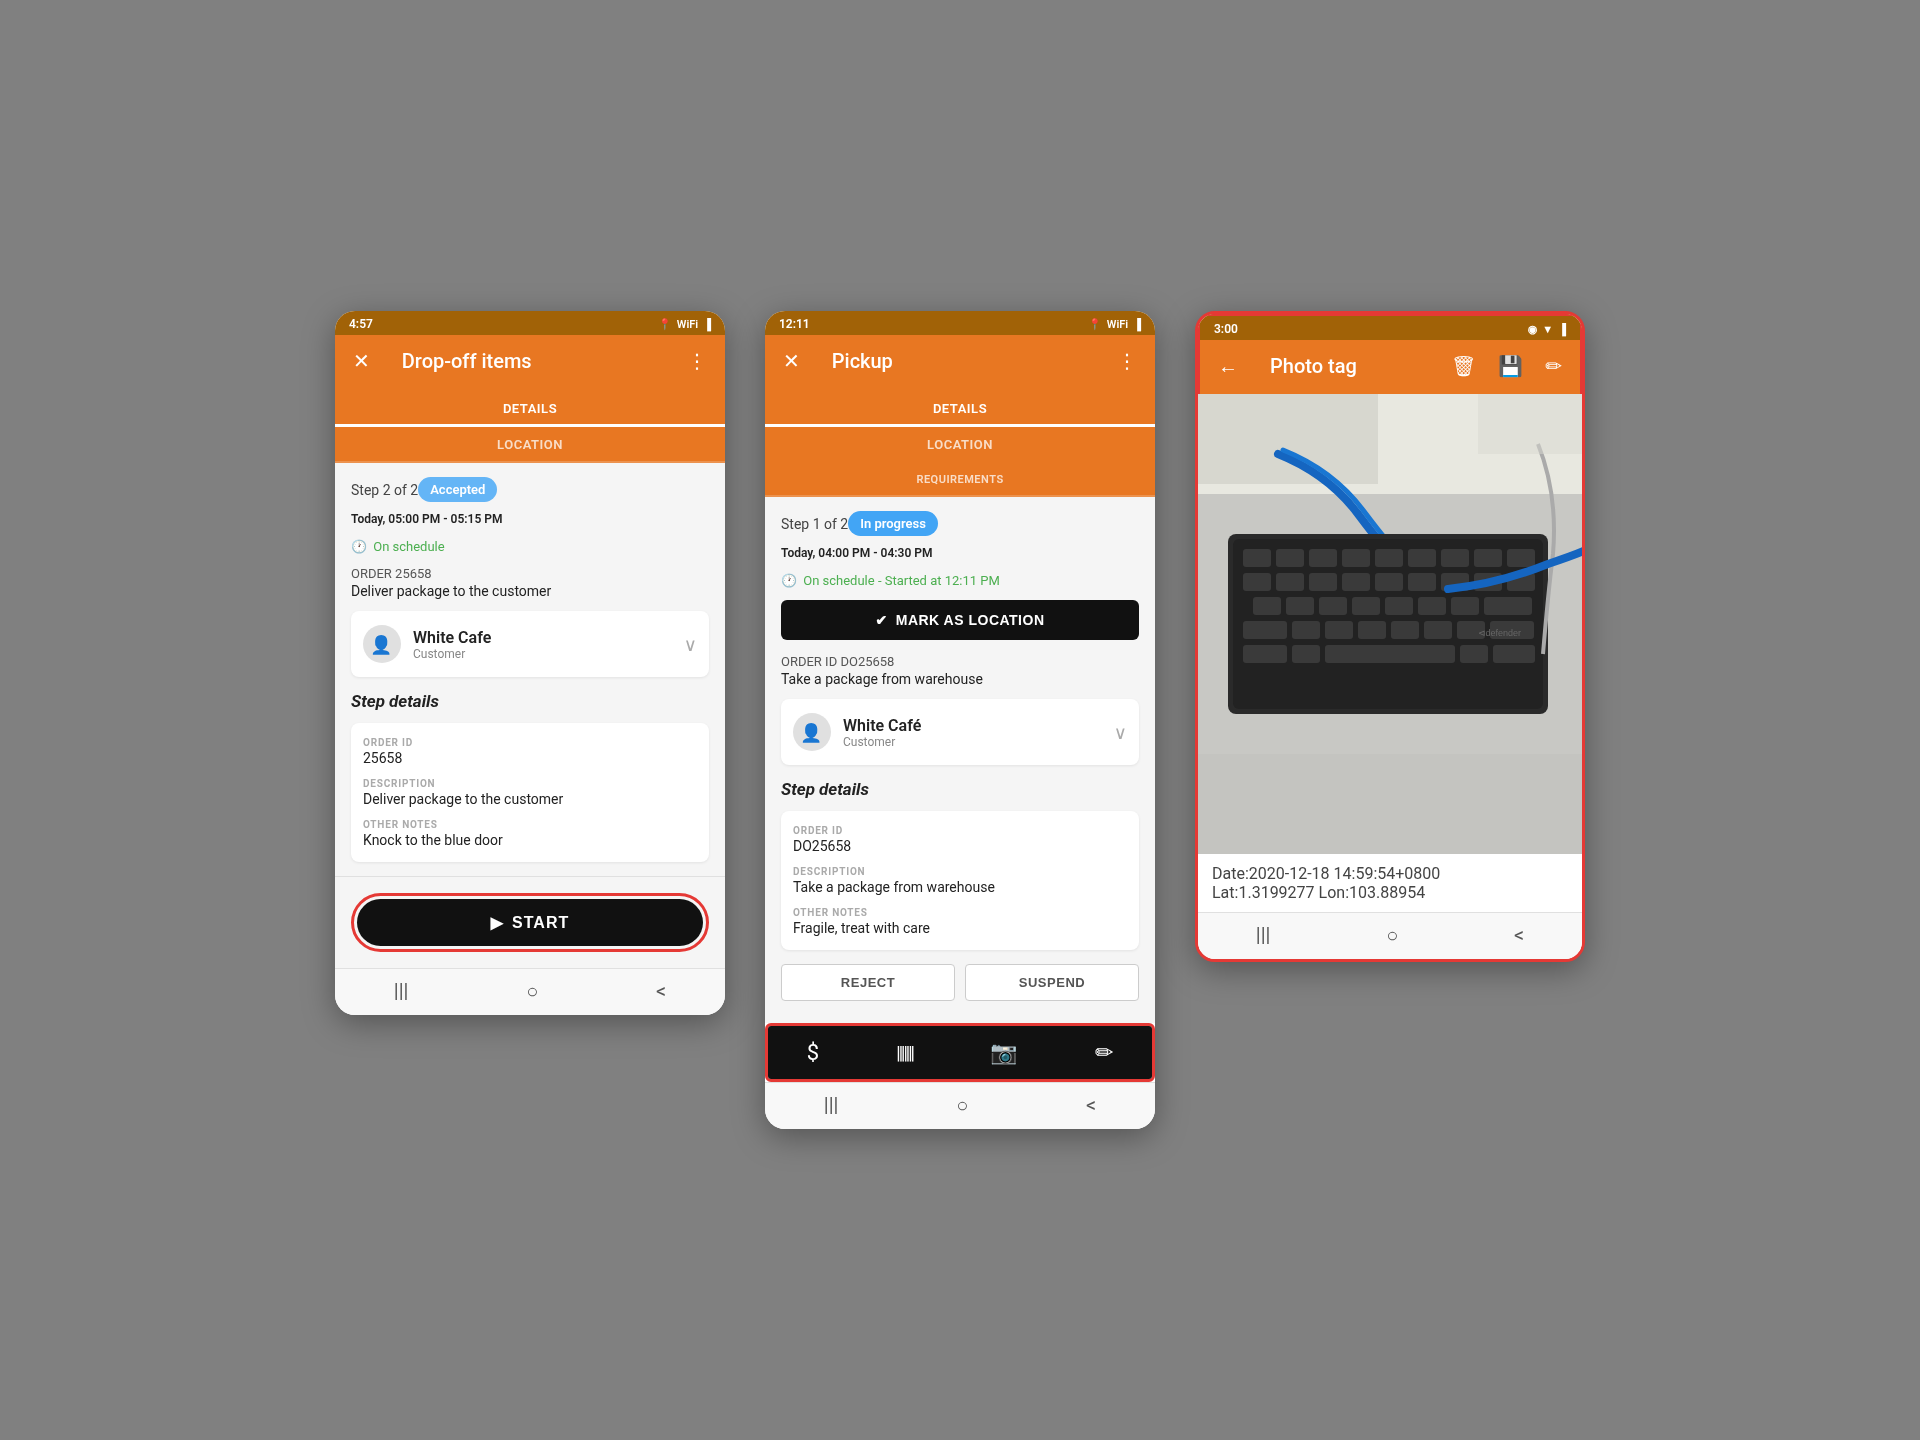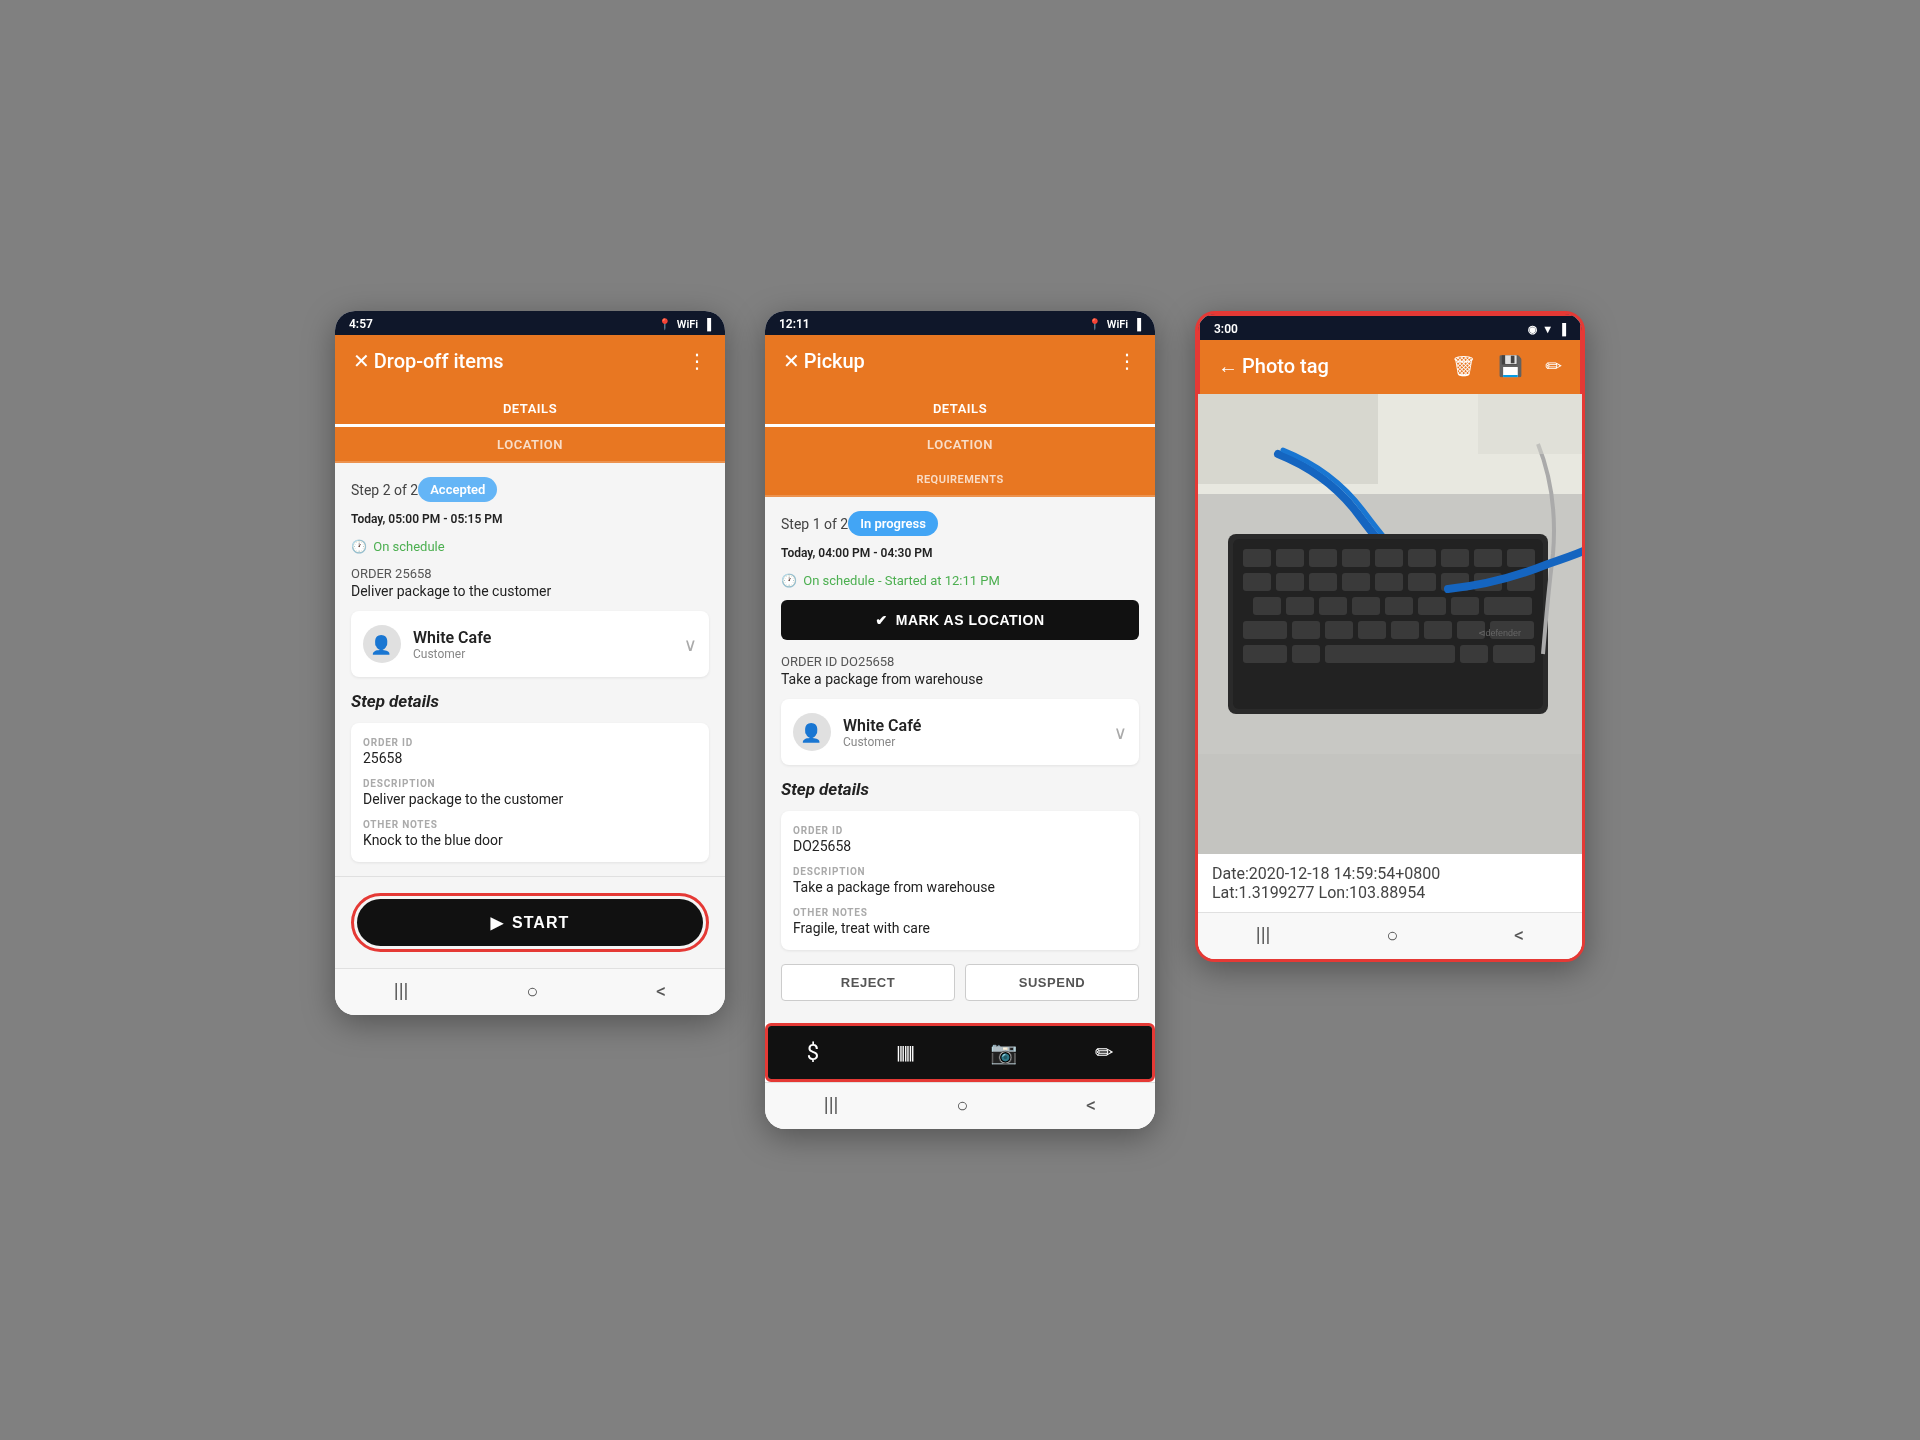--- a/index.html
+++ b/index.html
@@ -26,21 +26,21 @@
       overflow: hidden;
       box-shadow: 0 8px 32px rgba(0,0,0,0.35);
       display: flex;
       flex-direction: column;
     }
     .phone-highlighted {
       border: 3px solid #e53935;
     }
     
     .status-bar {
-      background: #0f172a;
+      background: #a16207;
       color: white;
       font-size: 12px;
       padding: 6px 14px 4px;
       display: flex;
       justify-content: space-between;
       align-items: center;
       font-weight: 600;
     }
     .status-bar-right {
       display: flex;
@@ -54,21 +54,21 @@
       color: white;
       padding: 10px 14px 12px;
       display: flex;
       align-items: center;
       justify-content: space-between;
     }
     .top-bar-title {
       font-size: 20px;
       font-weight: 500;
       flex: 1;
-      margin-left: 0;
+      margin-left: 28px;
     }
     .icon-btn {
       color: white;
       font-size: 20px;
       cursor: pointer;
       background: none;
       border: none;
       padding: 4px;
     }
     

